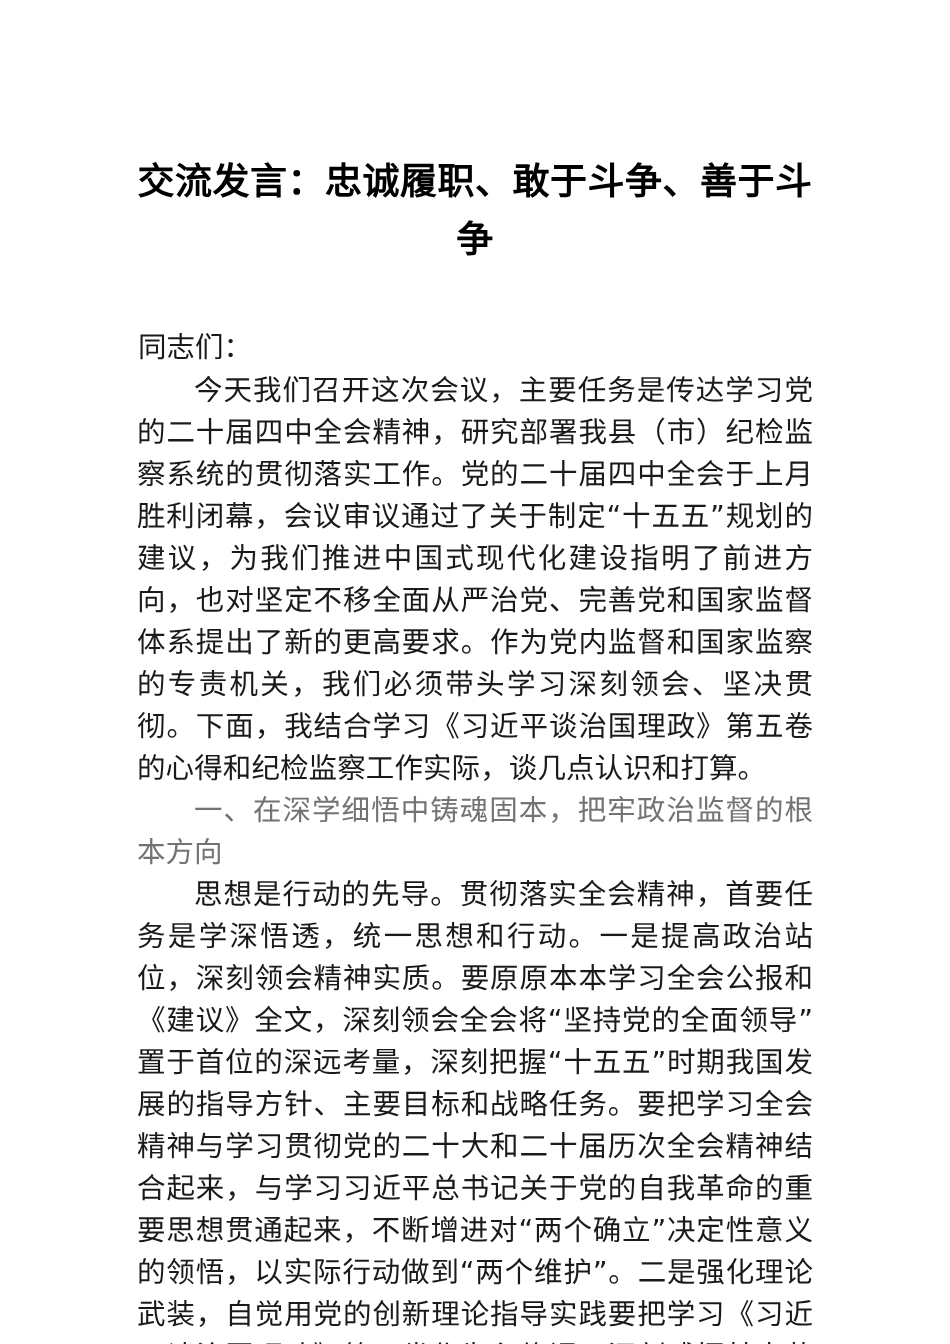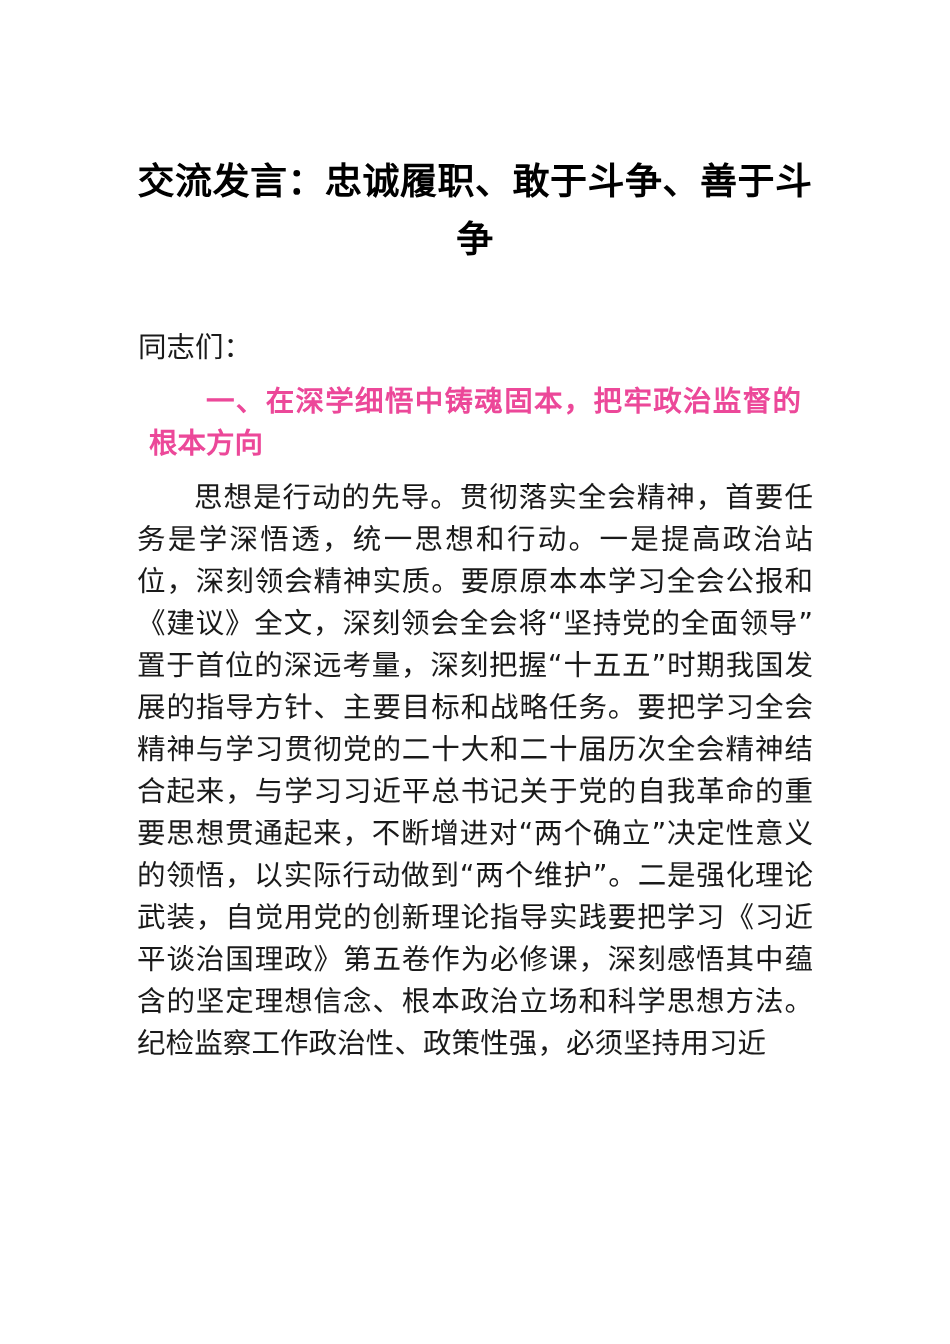--- a/index.html
+++ b/index.html
@@ -61,39 +61,40 @@
     margin: 0;
     text-indent: 2em;
     text-align: justify;
     text-justify: inter-ideograph;
     letter-spacing: 0.1px;
   }
 
   
   .section-heading {
     font-family: "DejaVu Sans", "Liberation Sans", sans-serif;
-    font-weight: 700;
+    font-weight: 400;
     font-size: 28.5px;
     line-height: 42px;
-    color: #ec4899;
-    margin: 12px;
+    color: #737373;
+    margin: 0;
     text-indent: 2em;
     text-align: justify;
     text-justify: inter-ideograph;
   }
 </style>
 </head>
 <body>
 
 <div class="page">
   <div class="doc-body">
 
     <h1 class="doc-title">交流发言：忠诚履职、敢于斗争、善于斗争</h1>
 
     <p class="salutation">同志们：</p>
 
+    <p class="para">今天我们召开这次会议，主要任务是传达学习党的二十届四中全会精神，研究部署我县（市）纪检监察系统的贯彻落实工作。党的二十届四中全会于上月胜利闭幕，会议审议通过了关于制定“十五五”规划的建议，为我们推进中国式现代化建设指明了前进方向，也对坚定不移全面从严治党、完善党和国家监督体系提出了新的更高要求。作为党内监督和国家监察的专责机关，我们必须带头学习深刻领会、坚决贯彻。下面，我结合学习《习近平谈治国理政》第五卷的心得和纪检监察工作实际，谈几点认识和打算。</p>
 
     <p class="section-heading">一、在深学细悟中铸魂固本，把牢政治监督的根本方向</p>
 
     <p class="para">思想是行动的先导。贯彻落实全会精神，首要任务是学深悟透，统一思想和行动。一是提高政治站位，深刻领会精神实质。要原原本本学习全会公报和《建议》全文，深刻领会全会将“坚持党的全面领导”置于首位的深远考量，深刻把握“十五五”时期我国发展的指导方针、主要目标和战略任务。要把学习全会精神与学习贯彻党的二十大和二十届历次全会精神结合起来，与学习习近平总书记关于党的自我革命的重要思想贯通起来，不断增进对“两个确立”决定性意义的领悟，以实际行动做到“两个维护”。二是强化理论武装，自觉用党的创新理论指导实践要把学习《习近平谈治国理政》第五卷作为必修课，深刻感悟其中蕴含的坚定理想信念、根本政治立场和科学思想方法。纪检监察工作政治性、政策性强，必须坚持用习近</p>
 
   </div>
 </div>
 
 </body></html>

